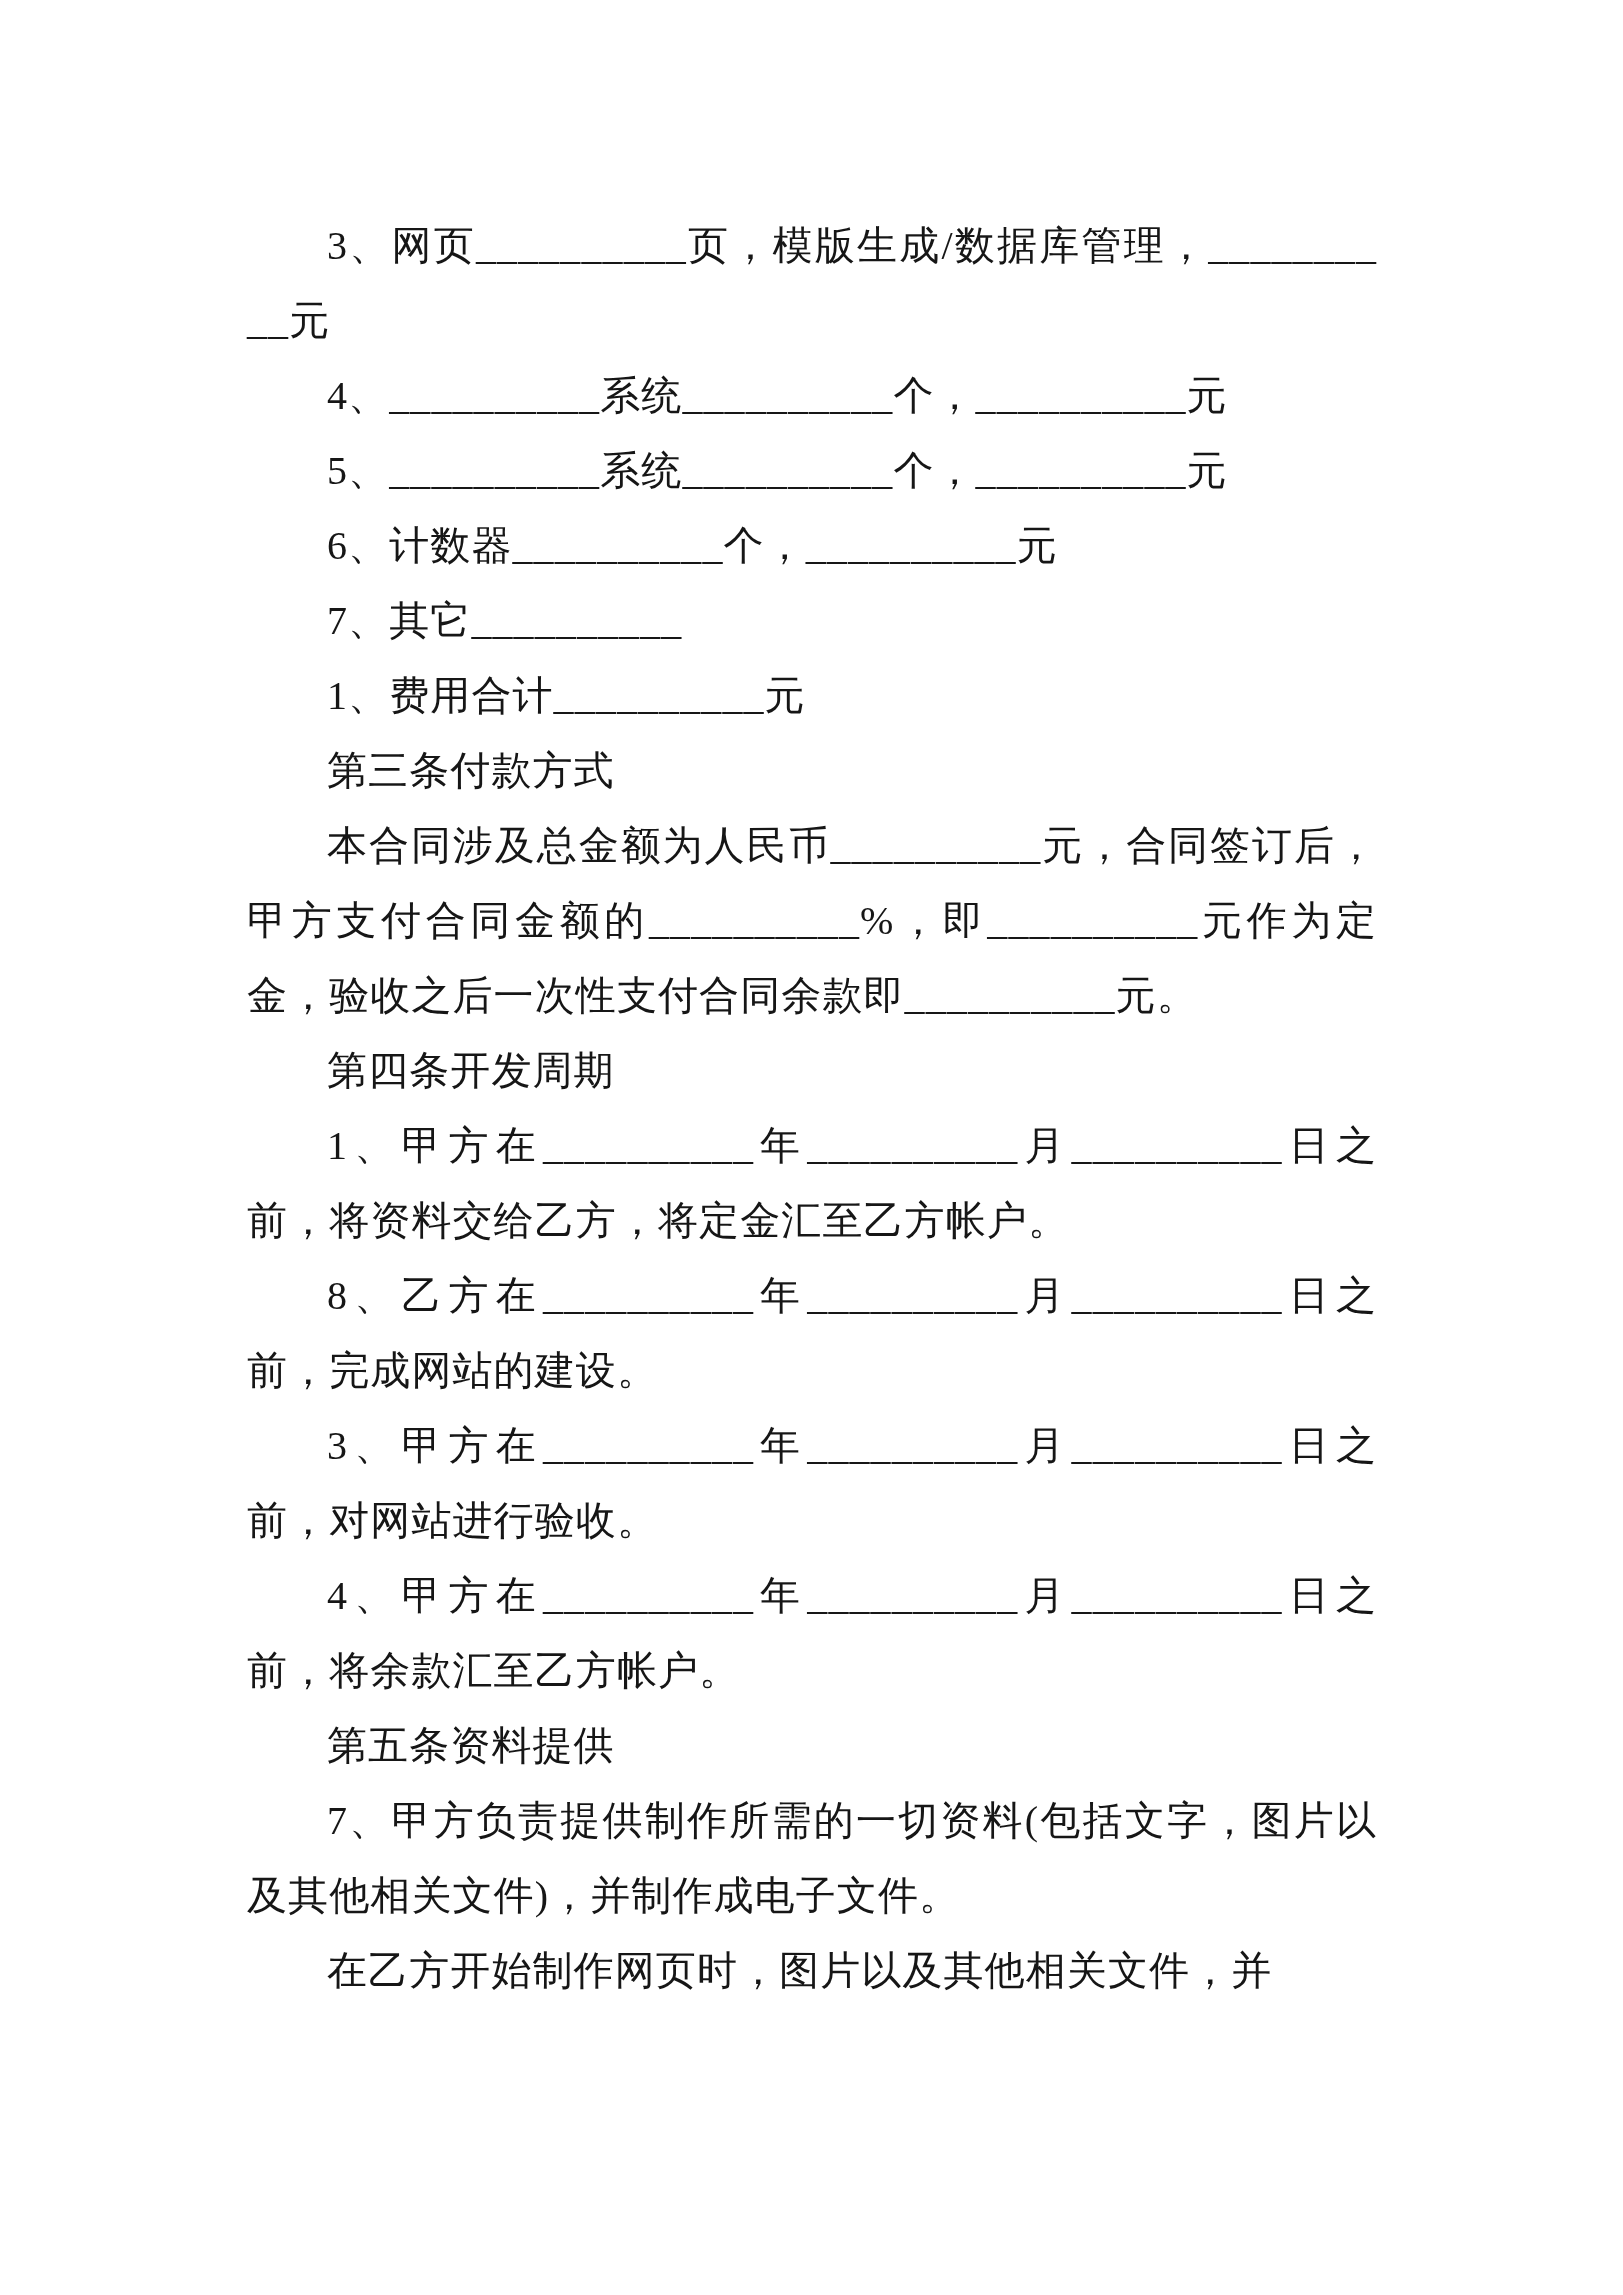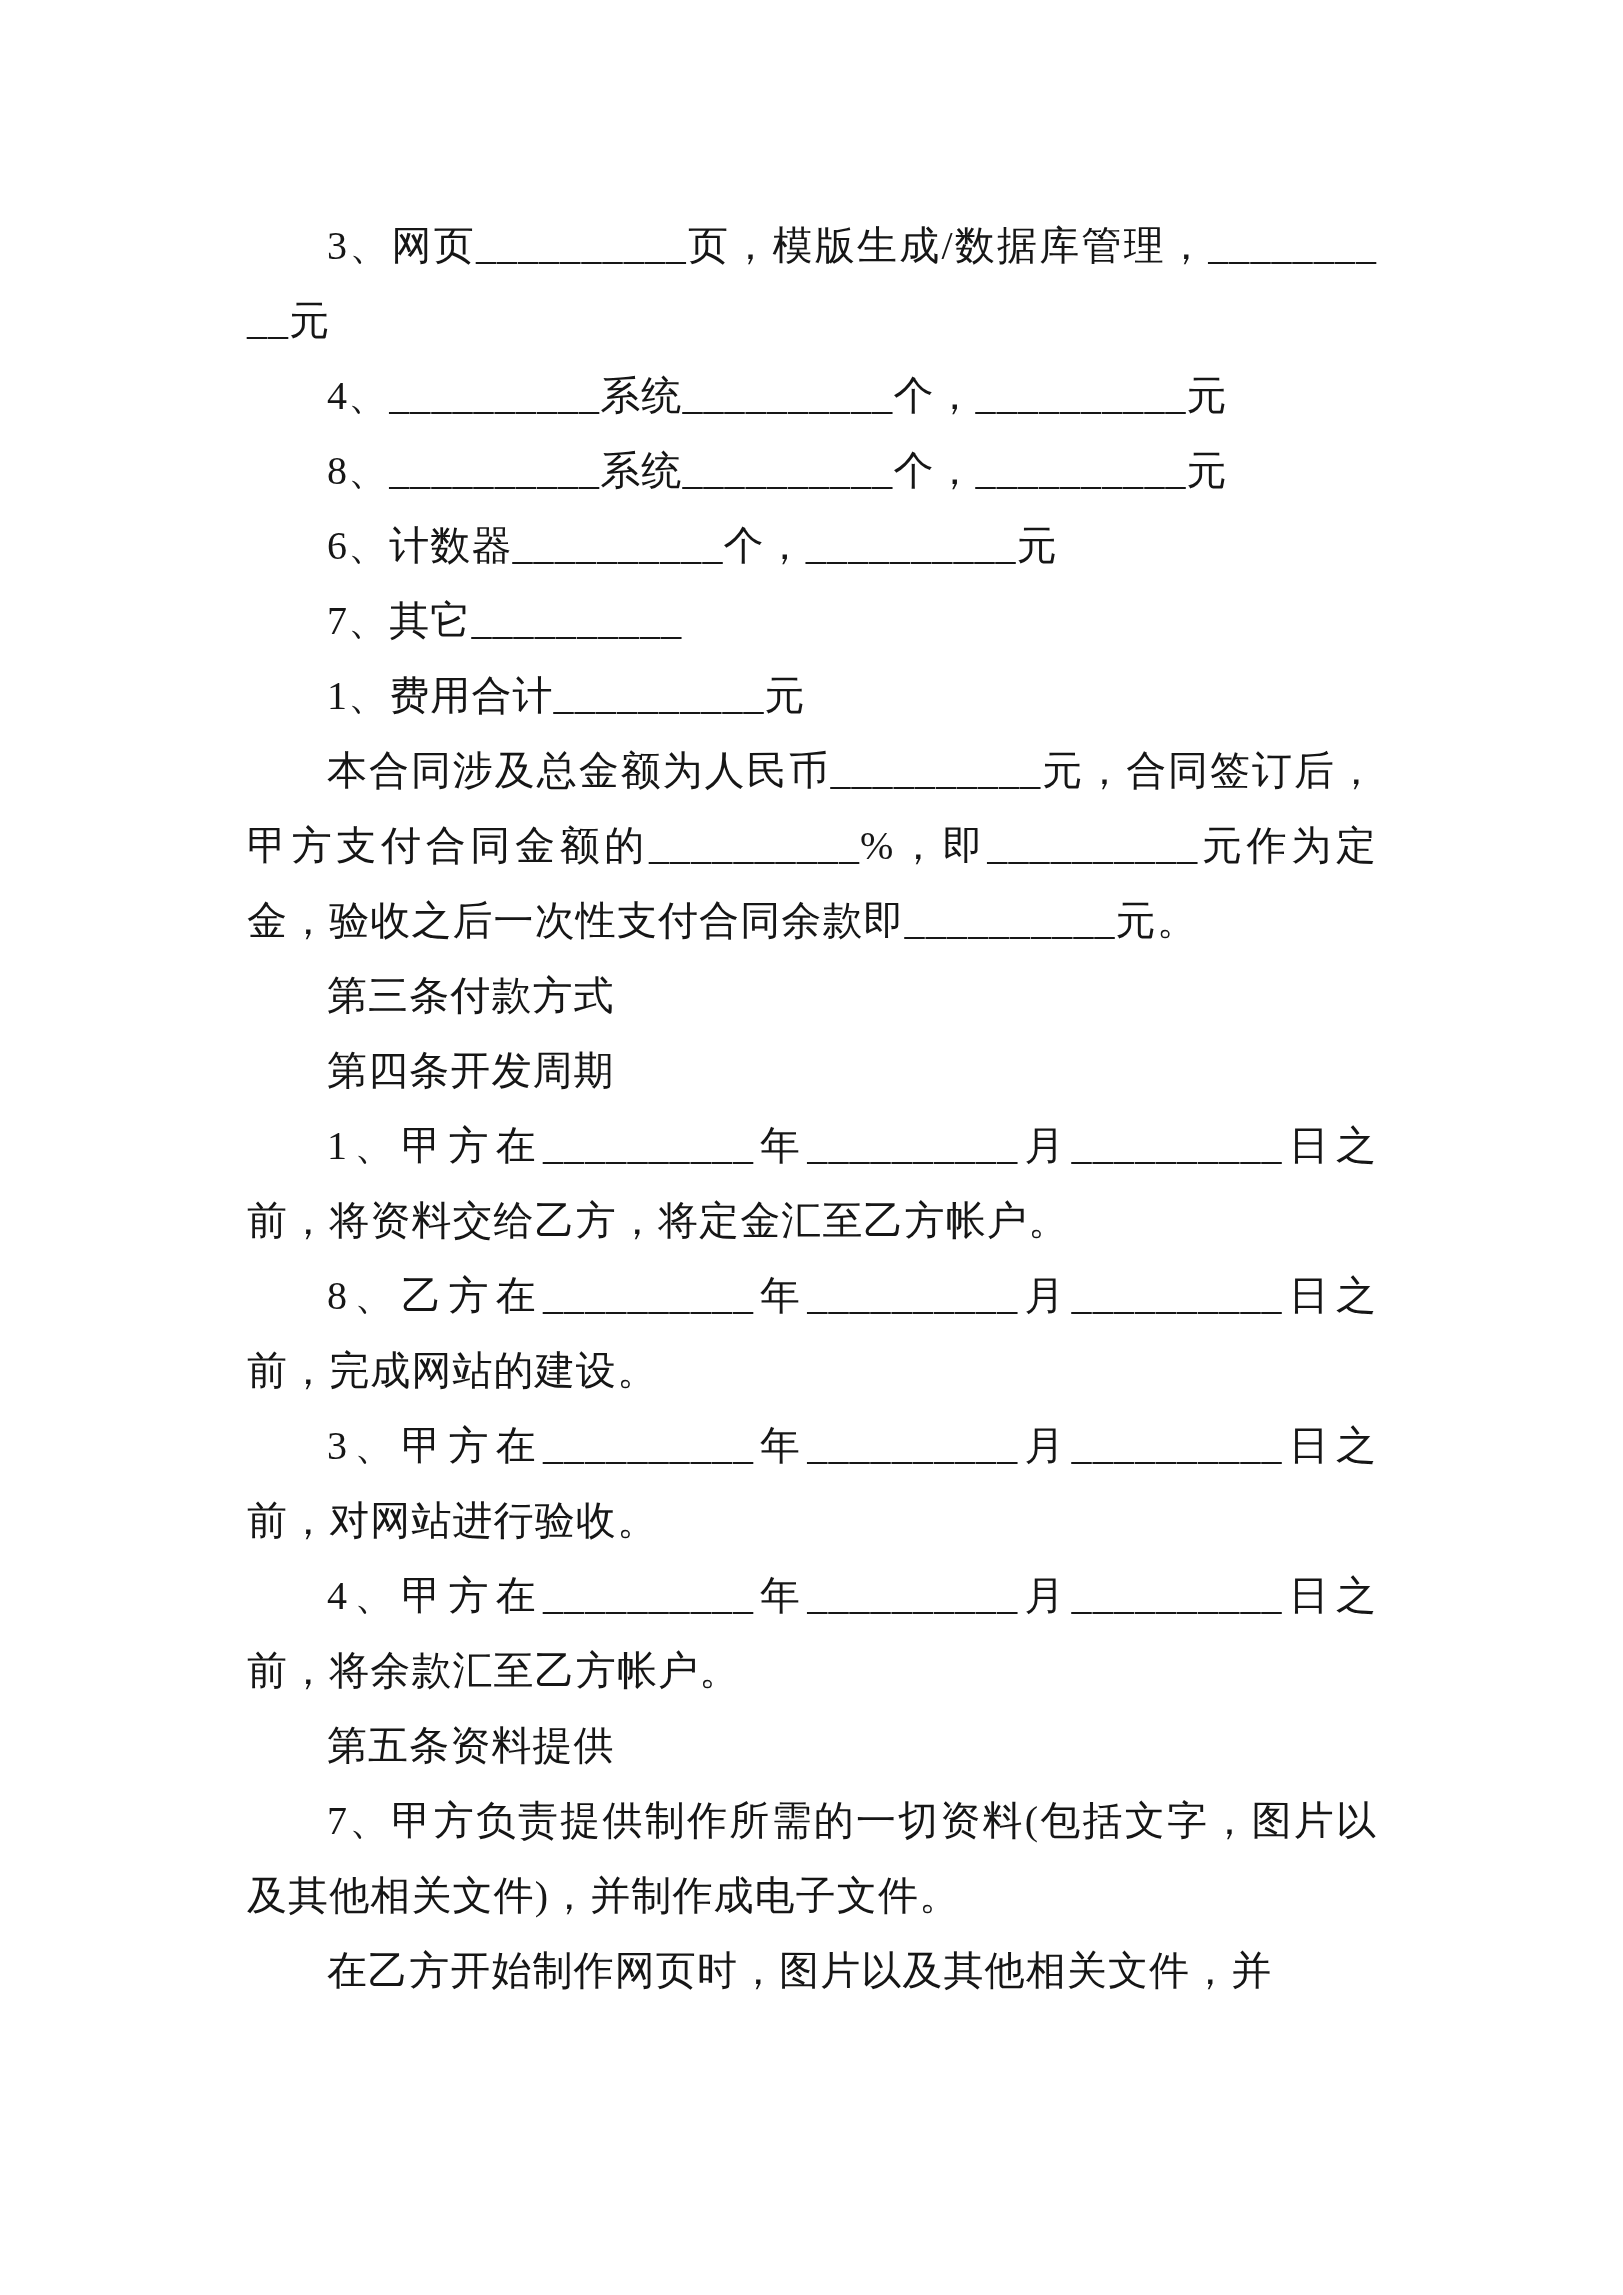--- a/index.html
+++ b/index.html
@@ -33,26 +33,26 @@
     word-break: break-all;
   }
 </style>
 </head>
 <body>
 
 <div class="page">
   <div class="content">
     <p class="para">3、网页__________页，模版生成/数据库管理，__________元</p>
     <p class="para">4、__________系统__________个，__________元</p>
-    <p class="para">8、__________系统__________个，__________元</p>
+    <p class="para">5、__________系统__________个，__________元</p>
     <p class="para">6、计数器__________个，__________元</p>
     <p class="para">7、其它__________</p>
     <p class="para">1、费用合计__________元</p>
+    <p class="para">第三条付款方式</p>
     <p class="para">本合同涉及总金额为人民币__________元，合同签订后，甲方支付合同金额的__________%，即__________元作为定金，验收之后一次性支付合同余款即__________元。</p>
-    <p class="para">第三条付款方式</p>
     <p class="para">第四条开发周期</p>
     <p class="para">1、甲方在__________年__________月__________日之前，将资料交给乙方，将定金汇至乙方帐户。</p>
     <p class="para">8、乙方在__________年__________月__________日之前，完成网站的建设。</p>
     <p class="para">3、甲方在__________年__________月__________日之前，对网站进行验收。</p>
     <p class="para">4、甲方在__________年__________月__________日之前，将余款汇至乙方帐户。</p>
     <p class="para">第五条资料提供</p>
     <p class="para">7、甲方负责提供制作所需的一切资料(包括文字，图片以及其他相关文件)，并制作成电子文件。</p>
     <p class="para">在乙方开始制作网页时，图片以及其他相关文件，并</p>
   </div>
 </div>

